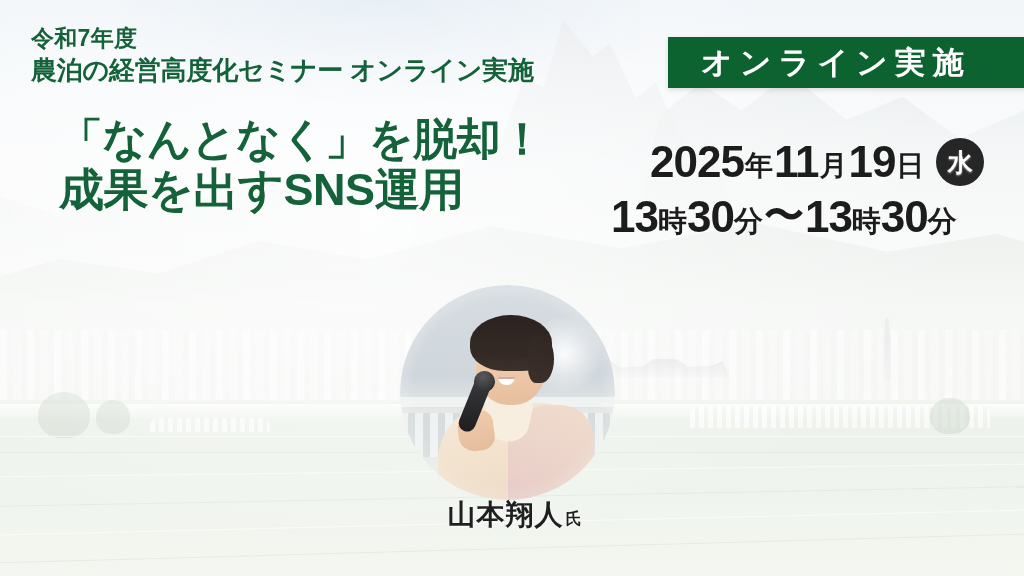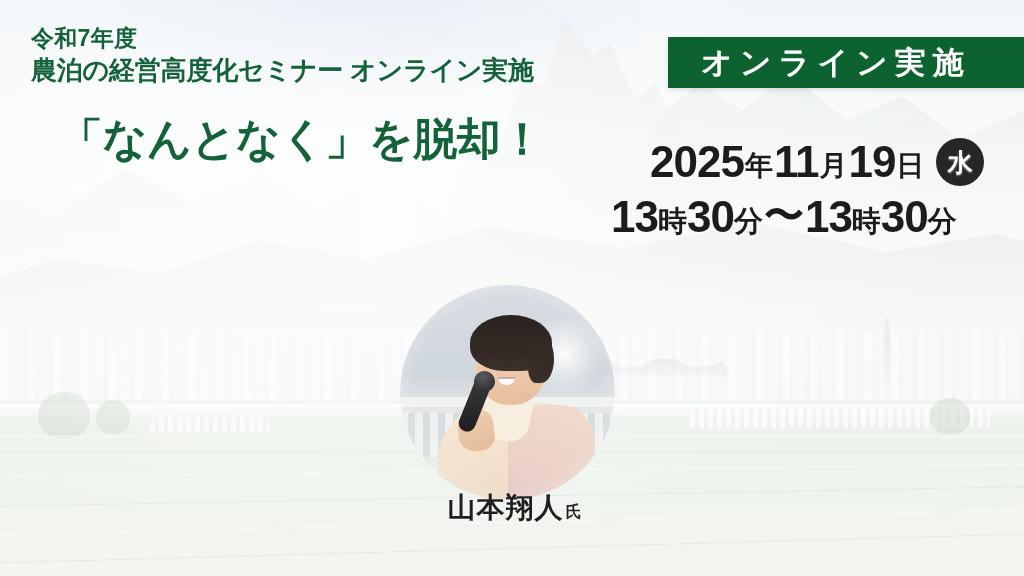--- a/index.html
+++ b/index.html
@@ -197,21 +197,21 @@
     background:linear-gradient(170deg,#f0cdae,#e4bc9c);border-radius:16px 12px 14px 16px;
     transform:rotate(-8deg);
   }
 
   .speaker{
     position:absolute;left:365px;top:487px;width:300px;text-align:center;
     color:#1f1f1f;text-shadow:0 1px 2px rgba(255,255,255,.7);
   }
   .sp-org{font-size:14px;font-weight:700;line-height:1.4;letter-spacing:.4px;}
   .sp-role{font-size:14px;font-weight:700;line-height:1.4;letter-spacing:.4px;}
-  .sp-name{margin-top:6px;font-size:28px;font-weight:700;letter-spacing:1px;line-height:1.1;}
+  .sp-name{margin-top:13px;font-size:28px;font-weight:700;letter-spacing:1px;line-height:1.1;}
   .sp-suffix{font-size:16px;font-weight:700;margin-left:2px;}
 </style>
 </head>
 <body>
 
 <div id="stage">
 
   <div class="bg">
     <div class="sky"></div>
     <div class="sky-blue"></div>
@@ -247,20 +247,21 @@
     </div>
 
     <div class="badge">
       <span>オンライン実施</span>
     </div>
 
     <div class="headline-wrap">
       <div class="accent-bar"></div>
       <div class="headline">
         <div class="h1">「なんとなく」を脱却！</div>
+        <div class="h2">成果を出すSNS運用</div>
       </div>
     </div>
 
     <div class="datebox">
       <div class="date-row">
         <span class="d-num">2025</span>
         <span class="d-unit">年</span>
         <span class="d-num">11</span>
         <span class="d-unit">月</span>
         <span class="d-num">19</span>

